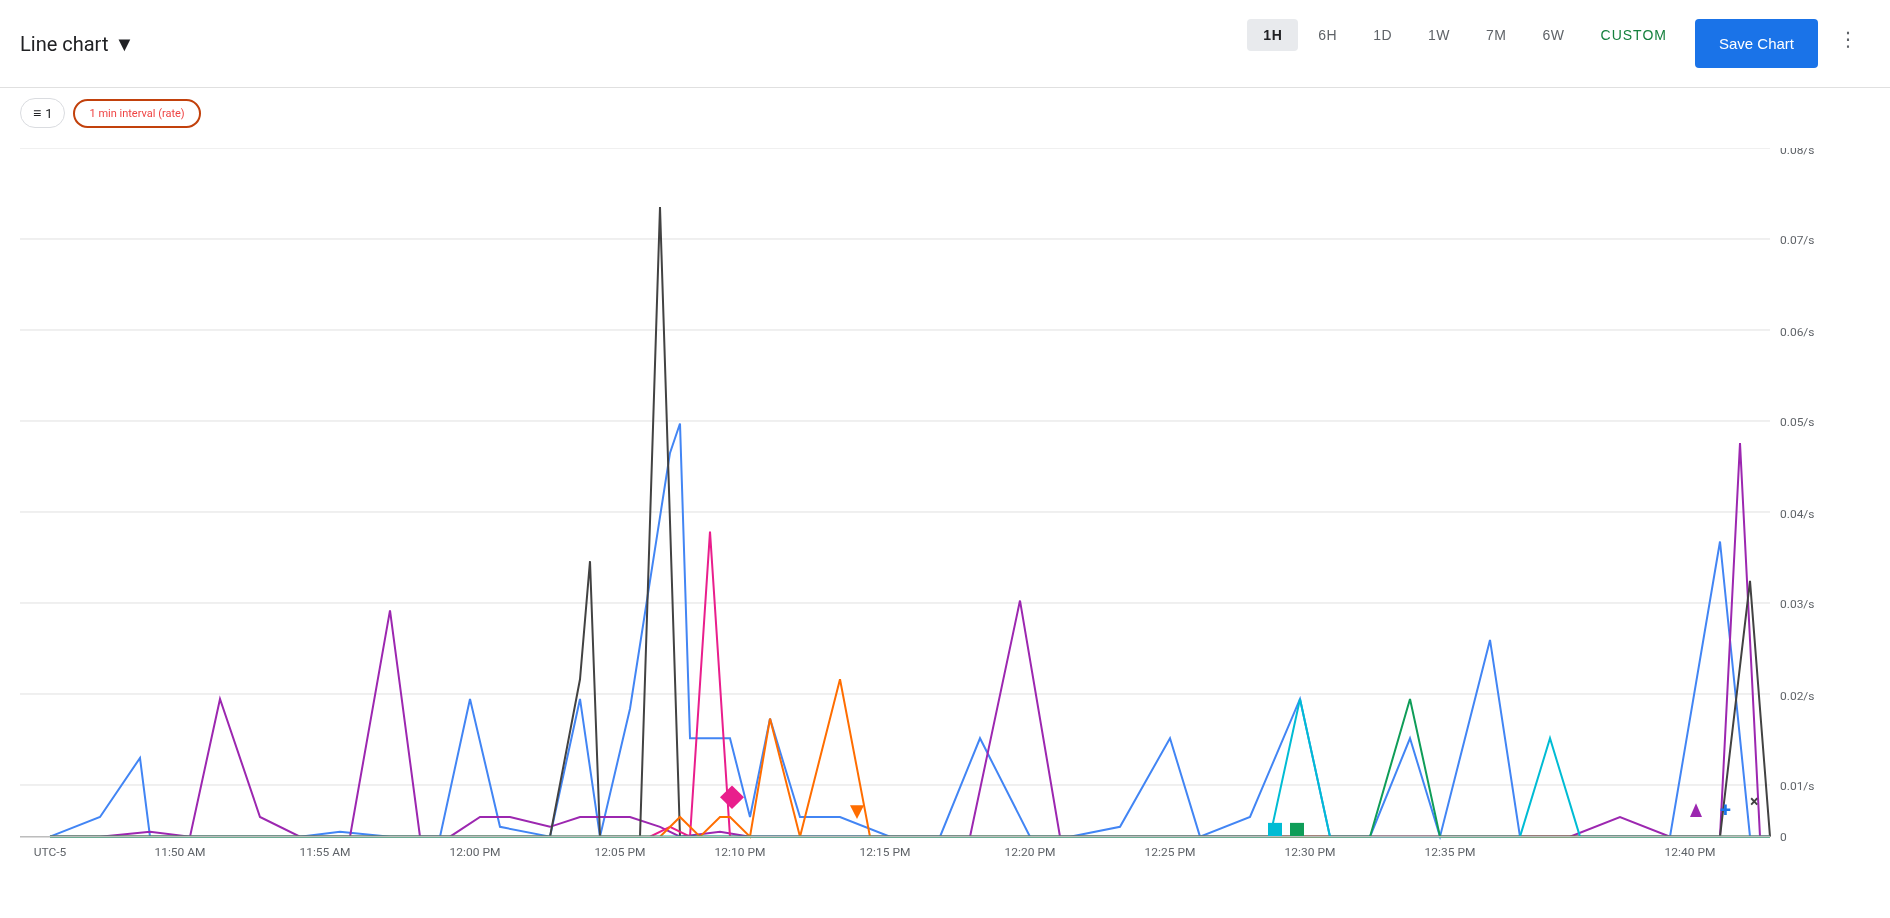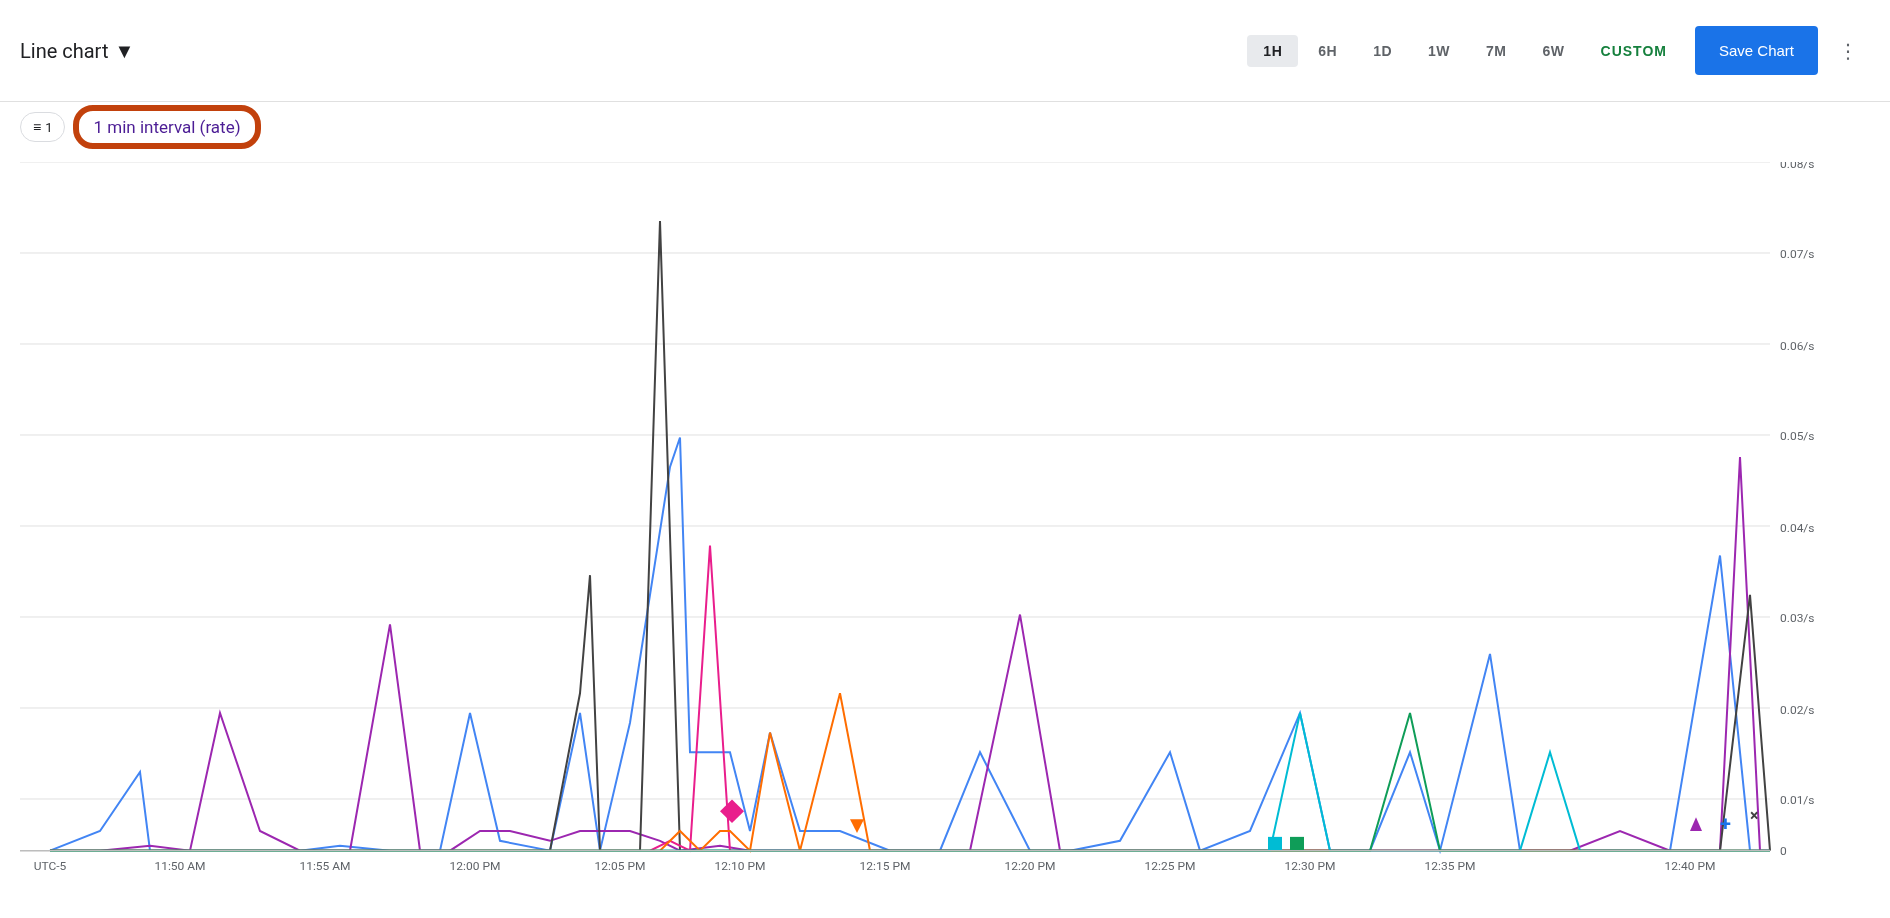--- a/index.html
+++ b/index.html
@@ -3,47 +3,47 @@
   <meta charset="utf-8">
   <style>
     * { box-sizing: border-box; margin: 0; padding: 0; }
     body { font-family: 'Roboto', Arial, sans-serif; background: #fff; color: #333; width: 1890px; height: 918px; overflow: hidden; }
     
     .header {
       display: flex;
       align-items: center;
       padding: 16px 20px;
       border-bottom: 1px solid #e0e0e0;
-      height: 102px;
+      height: 88px;
     }
     
     .chart-title {
       display: flex;
       align-items: center;
       gap: 6px;
       font-size: 20px;
       font-weight: 400;
       color: #202124;
       cursor: pointer;
     }
     
     .time-controls {
       display: flex;
-      align-items: center;
+      align-items: flex-start;
       gap: 4px;
       margin-left: auto;
     }
     
     .time-btn {
       padding: 8px 16px;
       border: none;
       background: transparent;
       color: #5f6368;
       font-size: 14px;
-      font-weight: 700;
+      font-weight: 400;
       cursor: pointer;
       border-radius: 4px;
       letter-spacing: 0.5px;
     }
     
     .time-btn.active {
       background: #e8eaed;
       color: #202124;
       font-weight: 600;
     }
@@ -98,25 +98,25 @@
     }
     
     .filter-icon {
       font-size: 14px;
     }
     
     .interval-chip {
       display: flex;
       align-items: center;
       padding: 6px 14px;
-      border: 6px solid #c2410c;
+      border: 2px solid #c2410c;
       border-radius: 20px;
       background: #fff;
-      font-size: 17px;
-      color: #4c1d95;
+      font-size: 11px;
+      color: #ef4444;
       cursor: pointer;
     }
     
     .chart-container {
       position: relative;
       width: 100%;
       height: calc(918px - 90px - 50px);
       padding: 10px 60px 40px 20px;
     }
     

